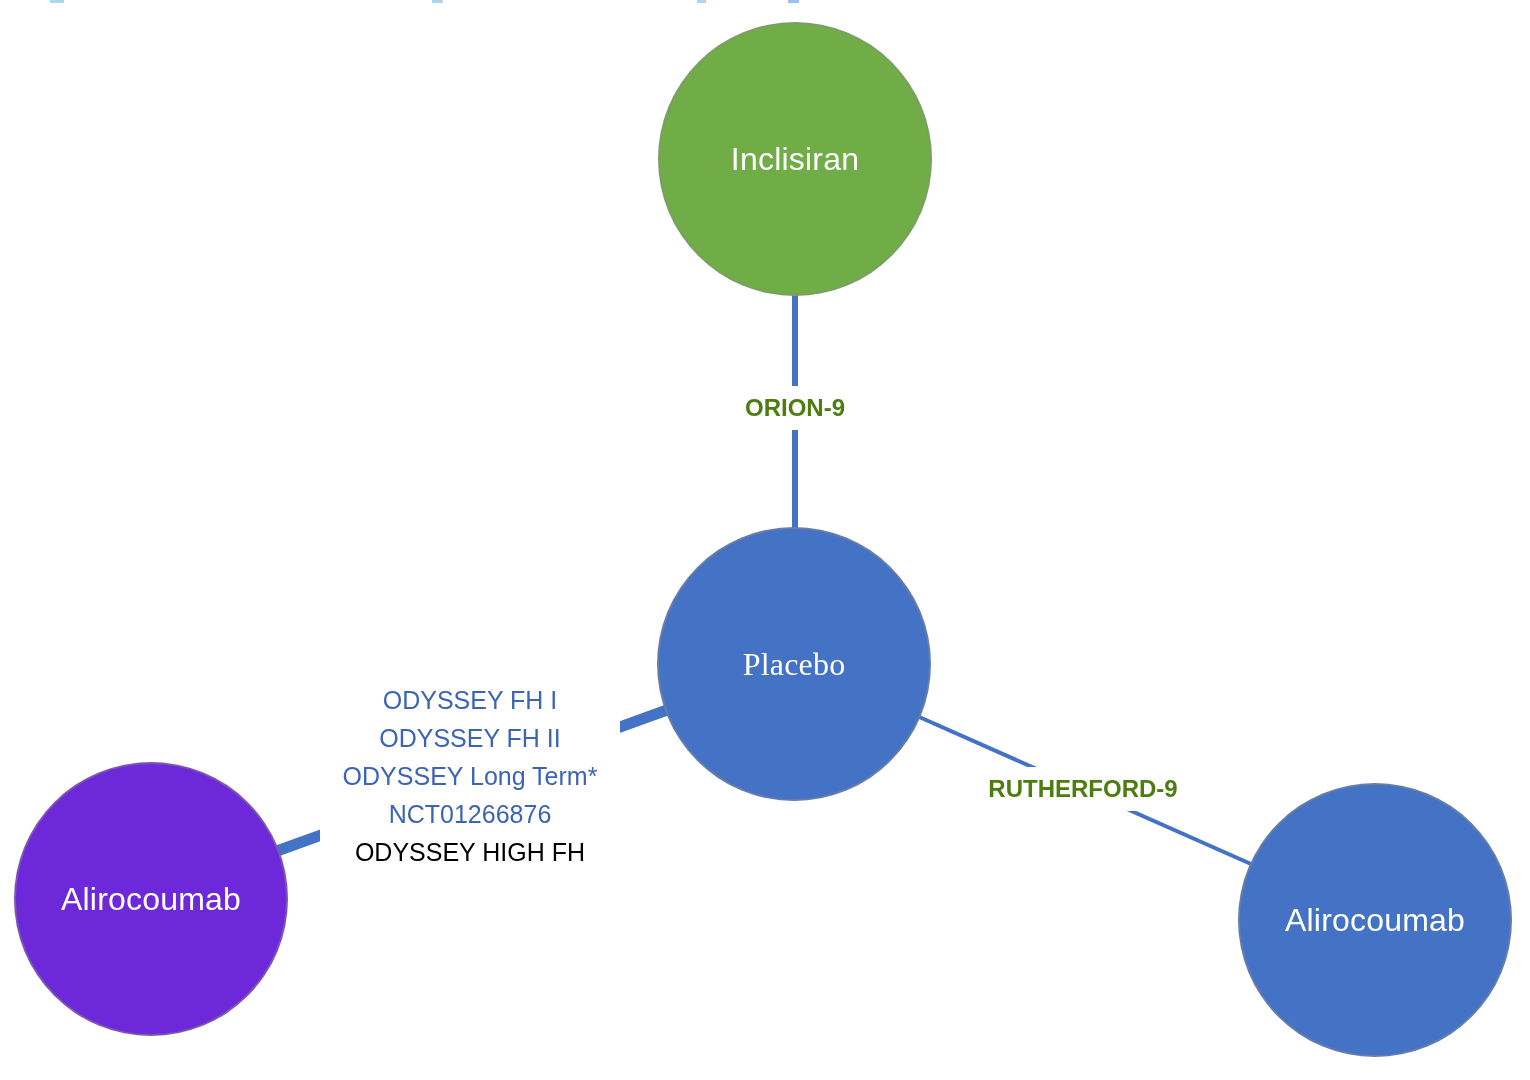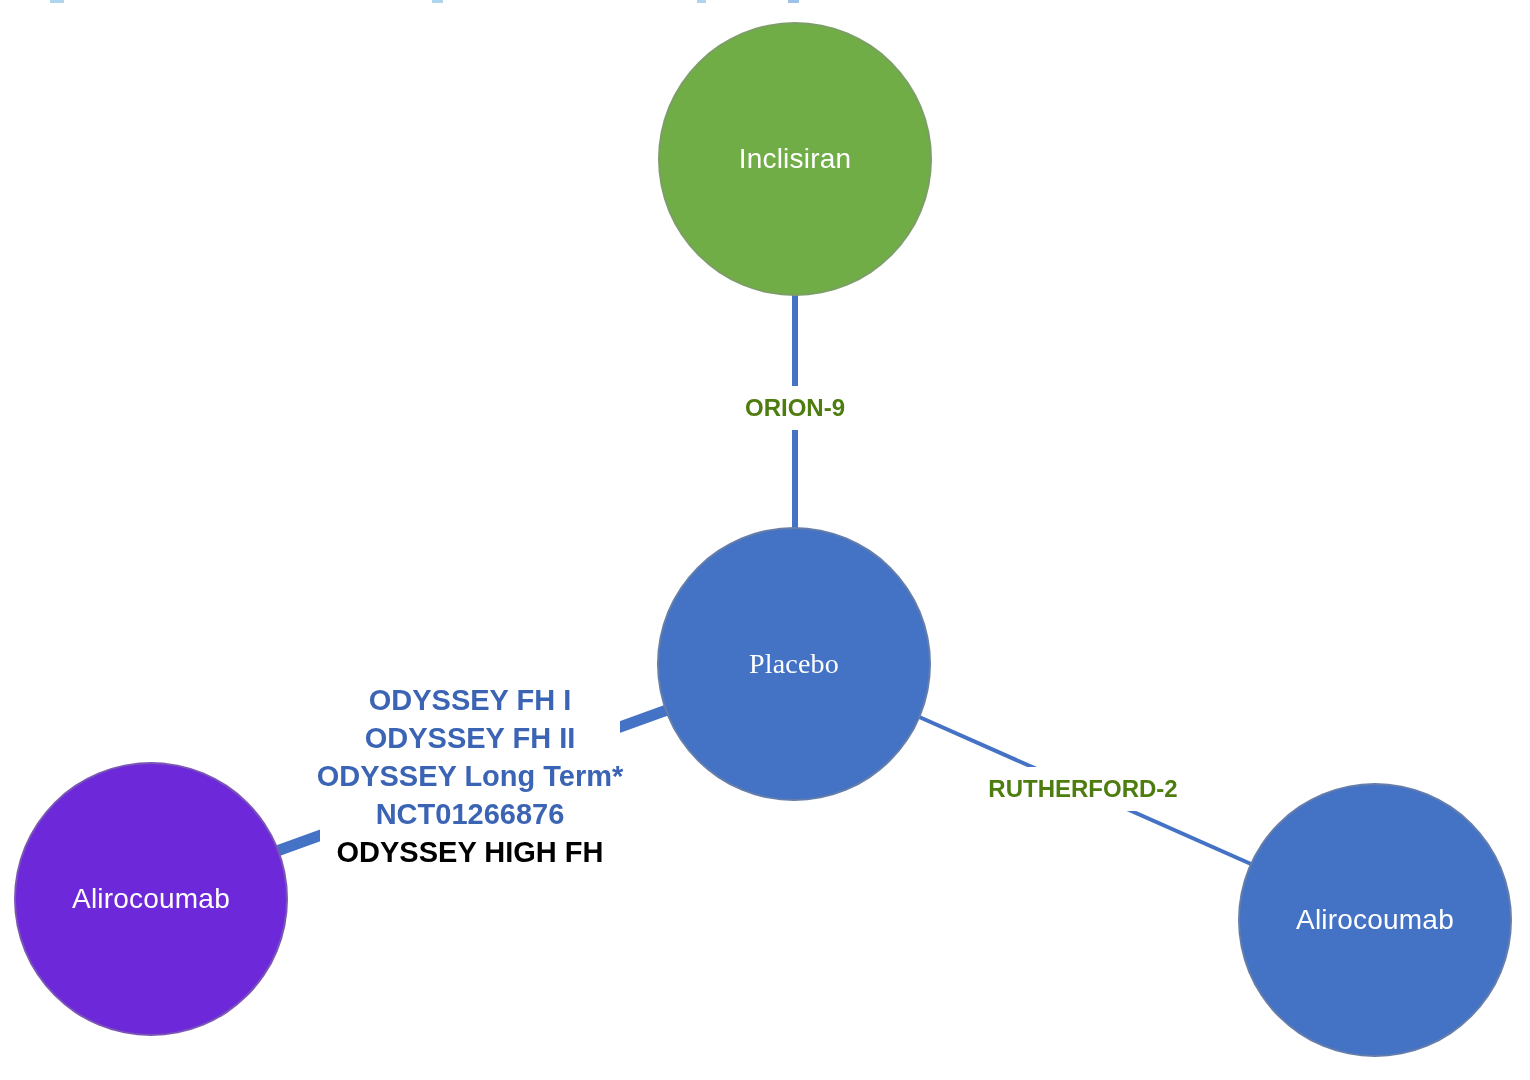--- a/index.html
+++ b/index.html
@@ -19,21 +19,21 @@
     position:absolute;
     width:274px;height:274px;
     border-radius:50%;
     display:flex;align-items:center;justify-content:center;
     box-sizing:border-box;
     border:2px solid rgba(140,140,140,0.45);
     z-index:2;
   }
   .node .node-label{
     color:#ffffff;
-    font-size:28px;
+    font-size:32px;
     letter-spacing:0.2px;
     text-align:center;
   }
   #node-inclisiran{left:658px;top:22px;background:#70AD47;}
   #node-placebo{left:657px;top:527px;background:#4472C4;font-family:Liberation Serif, serif;}
   #node-alirocoumab{left:14px;top:762px;background:#6d28d9;}
   #node-evolocumab{left:1238px;top:783px;background:#4472C4;}
 
   
   .edge-label-box{
@@ -52,22 +52,22 @@
   #label-orion{left:720px;top:386px;width:150px;height:44px;}
   #label-rutherford{left:963px;top:767px;width:240px;height:44px;}
 
   #label-odyssey{
     left:320px;top:681px;width:300px;height:192px;
     flex-direction:column;justify-content:flex-start;
   }
   #label-odyssey .trial-line{
     display:block;
     color:#3C64B4;
-    font-weight:bold;
-    font-size:29px;
+    font-weight:normal;
+    font-size:25px;
     line-height:38px;
     white-space:nowrap;
   }
   #label-odyssey .trial-line.highlight{color:#000000;}
 
   
   .top-fragment{
     position:absolute;top:0;height:3px;
     background:#AED4EE;
     z-index:4;
@@ -110,21 +110,21 @@
 
   <div class="edge-label-box" id="label-odyssey">
     <span class="trial-line">ODYSSEY FH I</span>
     <span class="trial-line">ODYSSEY FH II</span>
     <span class="trial-line">ODYSSEY Long Term*</span>
     <span class="trial-line">NCT01266876</span>
     <span class="trial-line highlight">ODYSSEY HIGH FH</span>
   </div>
 
   <div class="edge-label-box" id="label-rutherford">
-    <span class="edge-label-text">RUTHERFORD-2</span>
+    <span class="edge-label-text">RUTHERFORD-9</span>
   </div>
 
   <div class="top-fragment" id="frag-1"></div>
   <div class="top-fragment" id="frag-2"></div>
   <div class="top-fragment" id="frag-3"></div>
   <div class="top-fragment" id="frag-4"></div>
 
 </div>
 
 </body></html>

